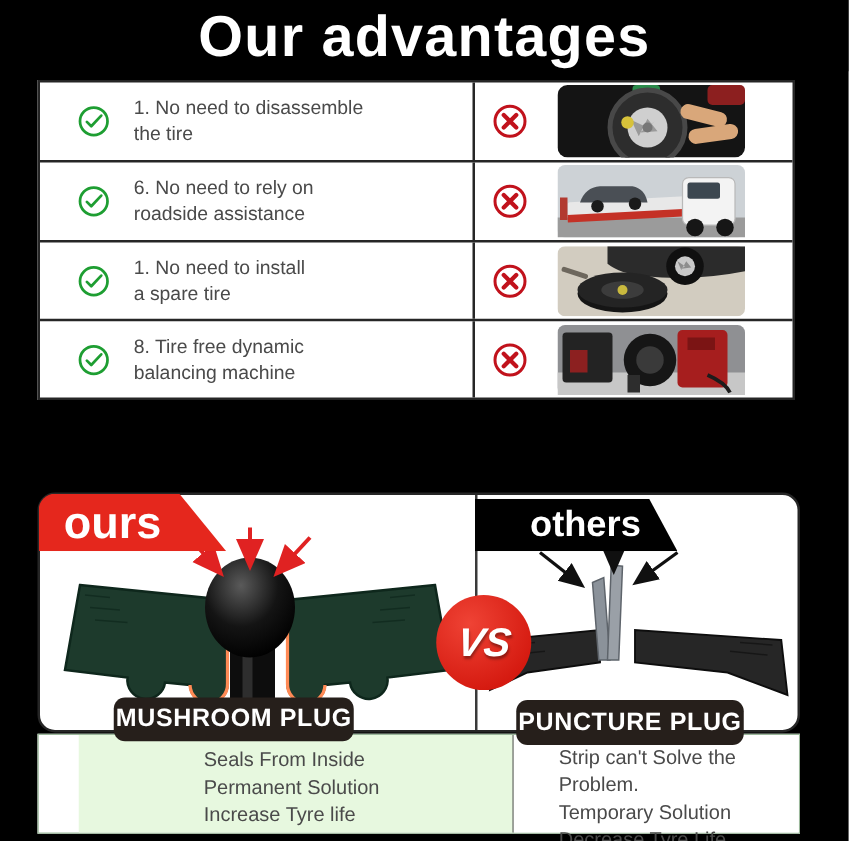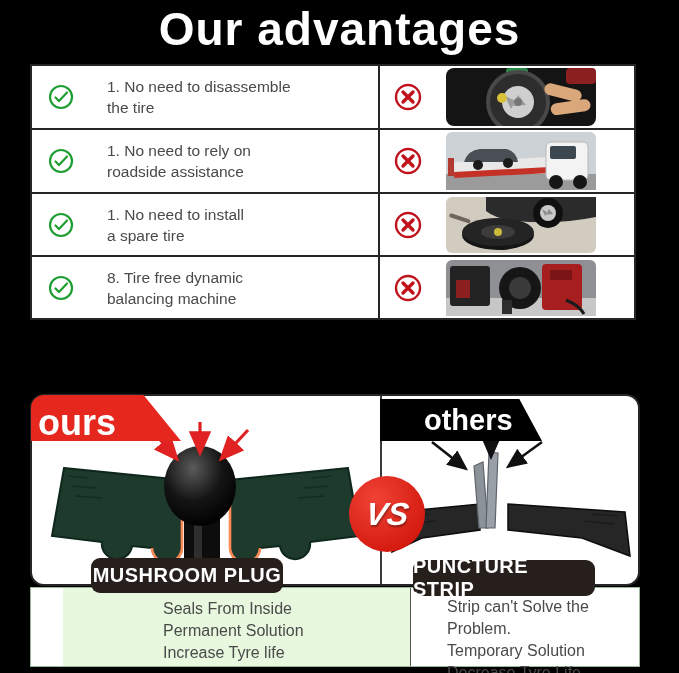--- a/index.html
+++ b/index.html
@@ -11,33 +11,33 @@
           display:flex;align-items:center;justify-content:center;}
   .header .title{color:#fff;font-size:46px;font-weight:bold;letter-spacing:1px;}
 
   
   .adv-table{position:absolute;left:30px;top:64px;width:606px;border:2px solid #262626;
              box-sizing:border-box;background:#fff;}
   .row{display:flex;border-bottom:2px solid #262626;}
   .row:last-child{border-bottom:none;}
   .h62{height:62px}.h61{height:61px}.h70{height:70px}
   .cell-left{width:348px;border-right:2px solid #262626;box-sizing:border-box;
-             display:flex;align-items:center;padding-left:16px;gap:33px;}
+             display:flex;align-items:center;padding-left:30px;gap:19px;}
   .cell-right{flex:1;position:relative;display:flex;align-items:center;padding-left:14px;}
   .adv-text{font-size:15.5px;color:#4a4a4a;line-height:21px;white-space:pre-line;}
   .icon{flex:0 0 auto;display:block;}
   .photo{position:absolute;left:66px;top:50%;transform:translateY(-50%);display:block;}
 
   
   .compare{position:absolute;left:30px;top:394px;width:610px;height:192px;
            border:2px solid #262626;border-radius:14px;box-sizing:border-box;background:#fff;}
   .compare-divider{position:absolute;left:348px;top:0;width:2px;height:100%;background:#3a3a3a;}
   .ours-banner{position:absolute;left:-1px;top:-1px;width:150px;height:46px;background:#e5271d;
                clip-path:polygon(0 0,75% 0,100% 100%,0 100%);border-top-left-radius:13px;
-               display:flex;align-items:flex-end;padding-left:7px;box-sizing:border-box;z-index:4;}
+               display:flex;align-items:center;padding-left:20px;box-sizing:border-box;z-index:4;}
   .ours-banner span{color:#fff;font-size:36px;font-weight:bold;line-height:1;}
   .others-banner{position:absolute;left:348px;top:3px;width:162px;height:42px;background:#000;
                  clip-path:polygon(0 0,86% 0,100% 100%,0 100%);
                  display:flex;align-items:center;box-sizing:border-box;padding-left:44px;z-index:4;}
   .others-banner span{color:#fff;font-size:29px;font-weight:bold;line-height:1;}
   .vs-badge{position:absolute;left:317px;top:80px;width:76px;height:76px;border-radius:50%;
             background:radial-gradient(circle at 35% 30%, #ef4335, #d51a10 75%);
             display:flex;align-items:center;justify-content:center;z-index:5;}
   .vs-badge span{color:#fff;font-size:32px;font-weight:bold;font-style:italic;
                  transform:skewX(-8deg);text-shadow:1px 2px 2px rgba(0,0,0,.35);}
@@ -98,21 +98,21 @@
         </svg>
       </div>
     </div>
 
     <div class="row h62">
       <div class="cell-left">
         <svg class="icon" width="26" height="26" viewBox="0 0 26 26">
           <circle cx="13" cy="13" r="11" fill="none" stroke="#1e9e32" stroke-width="2.2"></circle>
           <path d="M7.5,13.5 l3.5,3.5 l8,-8.5" fill="none" stroke="#1e9e32" stroke-width="2.2" stroke-linecap="round" stroke-linejoin="round"></path>
         </svg>
-        <div class="adv-text">1. No need to rely on
+        <div class="adv-text">6. No need to rely on
 roadside assistance</div>
       </div>
       <div class="cell-right">
         <svg class="icon" width="28" height="28" viewBox="0 0 28 28">
           <circle cx="14" cy="14" r="12" fill="none" stroke="#c1121c" stroke-width="2.4"></circle>
           <path d="M9,9 L19,19 M19,9 L9,19" stroke="#c1121c" stroke-width="3.4" stroke-linecap="round"></path>
         </svg>
         <svg class="photo" width="150" height="58" viewBox="0 0 150 58">
           <rect x="0" y="0" width="150" height="58" rx="6" fill="#cdd2d6"></rect>
           <rect x="0" y="42" width="150" height="16" fill="#9b9b9b"></rect>
@@ -251,21 +251,21 @@
 
     <div class="vs-badge">
       <span>VS</span>
     </div>
   </div>
 
   <div class="plate plate-ours">
     <span>MUSHROOM PLUG</span>
   </div>
   <div class="plate plate-others">
-    <span>PUNCTURE STRIP</span>
+    <span>PUNCTURE PLUG</span>
   </div>
 
   <div class="benefits">
     <div class="benefits-left">Seals From Inside
 Permanent Solution
 Increase Tyre life</div>
     <div class="benefits-right">Strip can't Solve the Problem.
 Temporary Solution
 Decrease Tyre Life</div>
   </div>

